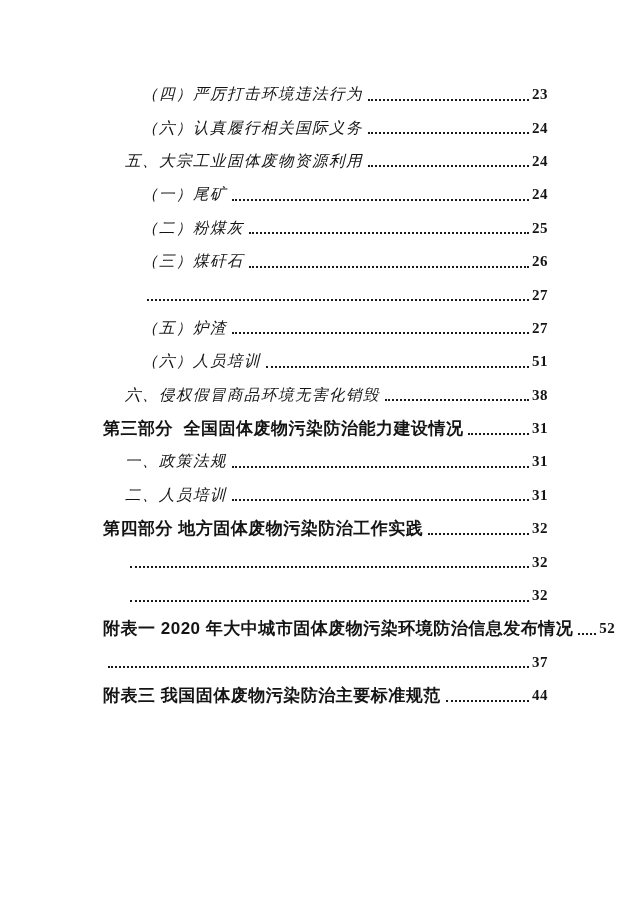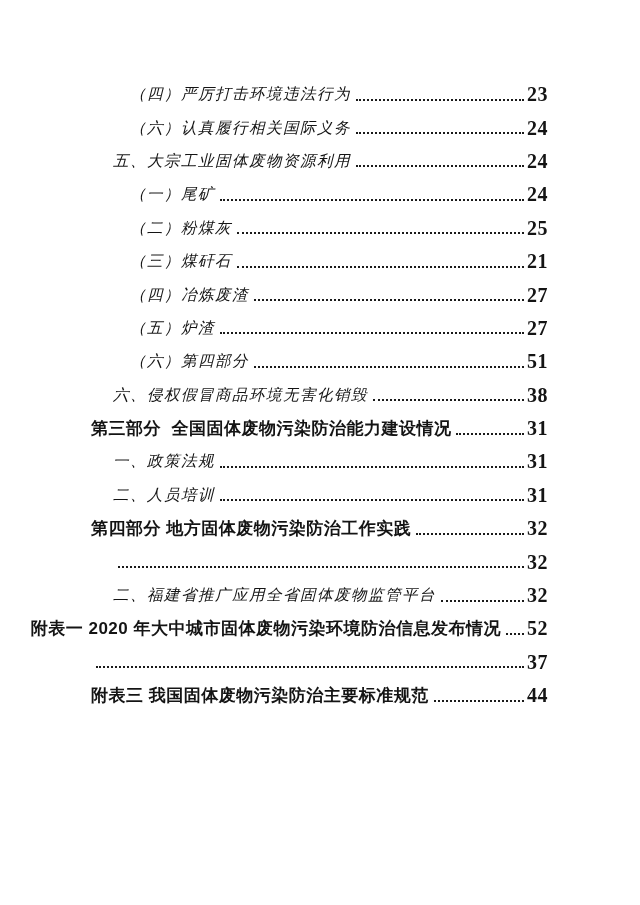--- a/index.html
+++ b/index.html
@@ -10,35 +10,35 @@
   }
   .page {
     position: relative;
     width: 640px; height: 905px;
     background: #ffffff;
     overflow: hidden;
     color: #141414;
   }
   .toc {
     position: absolute;
-    top: 78px; left: 1px; right: 0;
+    top: 78px; left: 13px; right: 0;
   }
   .toc-row {
     display: flex;
     align-items: center;
     height: 33.4px;
     padding-right: 92px;
     box-sizing: border-box;
   }
   .toc-row .label {
     white-space: pre;
     flex: 0 0 auto;
   }
   
-  .level-0 { padding-left: 90px; justify-content: flex-end; }
+  .level-0 { padding-left: 90px; }
   .level-1 { padding-left: 112px; }
   .level-2 { padding-left: 129px; }
   
   .level-0 .label {
     font-family: "Liberation Sans", "DejaVu Sans", sans-serif;
     font-weight: 700;
     font-size: 17px;
     letter-spacing: 0.5px;
   }
   
@@ -54,21 +54,21 @@
     height: 0;
     border-bottom: 2px dotted #1a1a1a;
     transform: translateY(5px);
     margin: 0 3px 0 5px;
   }
   .pagenum {
     flex: 0 0 auto;
     font-family: "Liberation Serif", "DejaVu Serif", serif;
     font-weight: 700;
     font-style: normal;
-    font-size: 20px;
+    font-size: 15px;
     letter-spacing: 0.5px;
   }
 </style>
 </head>
 <body>
 
 <div class="page">
   <div class="toc">
       <div class="toc-row level-2">
     <span class="label">（四）严厉打击环境违法行为</span>
@@ -91,34 +91,33 @@
     <span class="pagenum">24</span>
   </div>
       <div class="toc-row level-2">
     <span class="label">（二）粉煤灰</span>
     <span class="leader"></span>
     <span class="pagenum">25</span>
   </div>
       <div class="toc-row level-2">
     <span class="label">（三）煤矸石</span>
     <span class="leader"></span>
-    <span class="pagenum">21</span>
+    <span class="pagenum">26</span>
   </div>
       <div class="toc-row level-2">
-    <span class="label">（四）冶炼废渣</span>
     <span class="leader"></span>
     <span class="pagenum">27</span>
   </div>
       <div class="toc-row level-2">
     <span class="label">（五）炉渣</span>
     <span class="leader"></span>
     <span class="pagenum">27</span>
   </div>
       <div class="toc-row level-2">
-    <span class="label">（六）第四部分</span>
+    <span class="label">（六）人员培训</span>
     <span class="leader"></span>
     <span class="pagenum">51</span>
   </div>
       <div class="toc-row level-1">
     <span class="label">六、侵权假冒商品环境无害化销毁</span>
     <span class="leader"></span>
     <span class="pagenum">38</span>
   </div>
       <div class="toc-row level-0 bold">
     <span class="label">第三部分  全国固体废物污染防治能力建设情况</span>
@@ -138,21 +137,20 @@
       <div class="toc-row level-0 bold">
     <span class="label">第四部分 地方固体废物污染防治工作实践</span>
     <span class="leader"></span>
     <span class="pagenum">32</span>
   </div>
       <div class="toc-row level-1">
     <span class="leader"></span>
     <span class="pagenum">32</span>
   </div>
       <div class="toc-row level-1">
-    <span class="label">二、福建省推广应用全省固体废物监管平台</span>
     <span class="leader"></span>
     <span class="pagenum">32</span>
   </div>
       <div class="toc-row level-0 bold">
     <span class="label">附表一 2020 年大中城市固体废物污染环境防治信息发布情况</span>
     <span class="leader"></span>
     <span class="pagenum">52</span>
   </div>
       <div class="toc-row level-0 bold">
     <span class="leader"></span>

